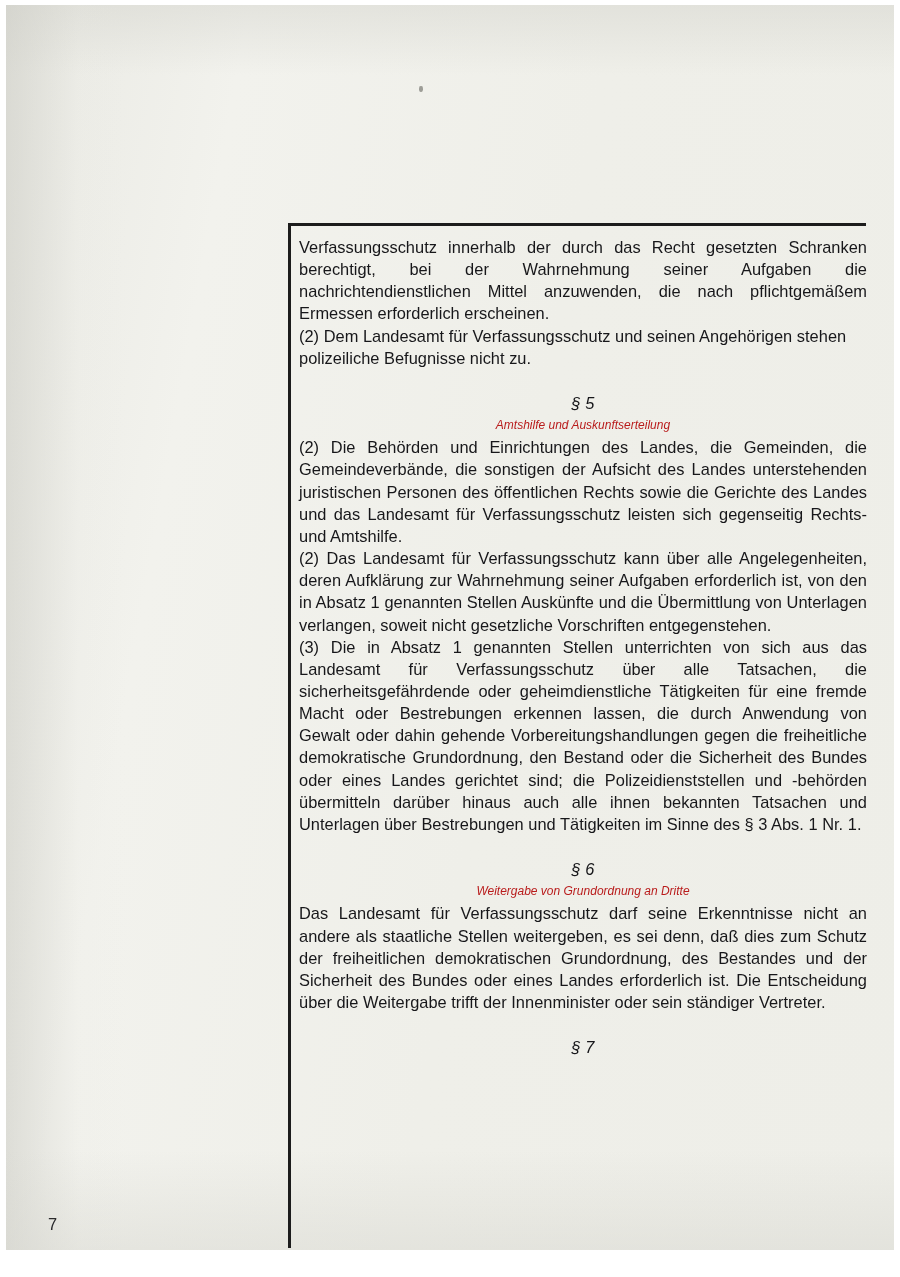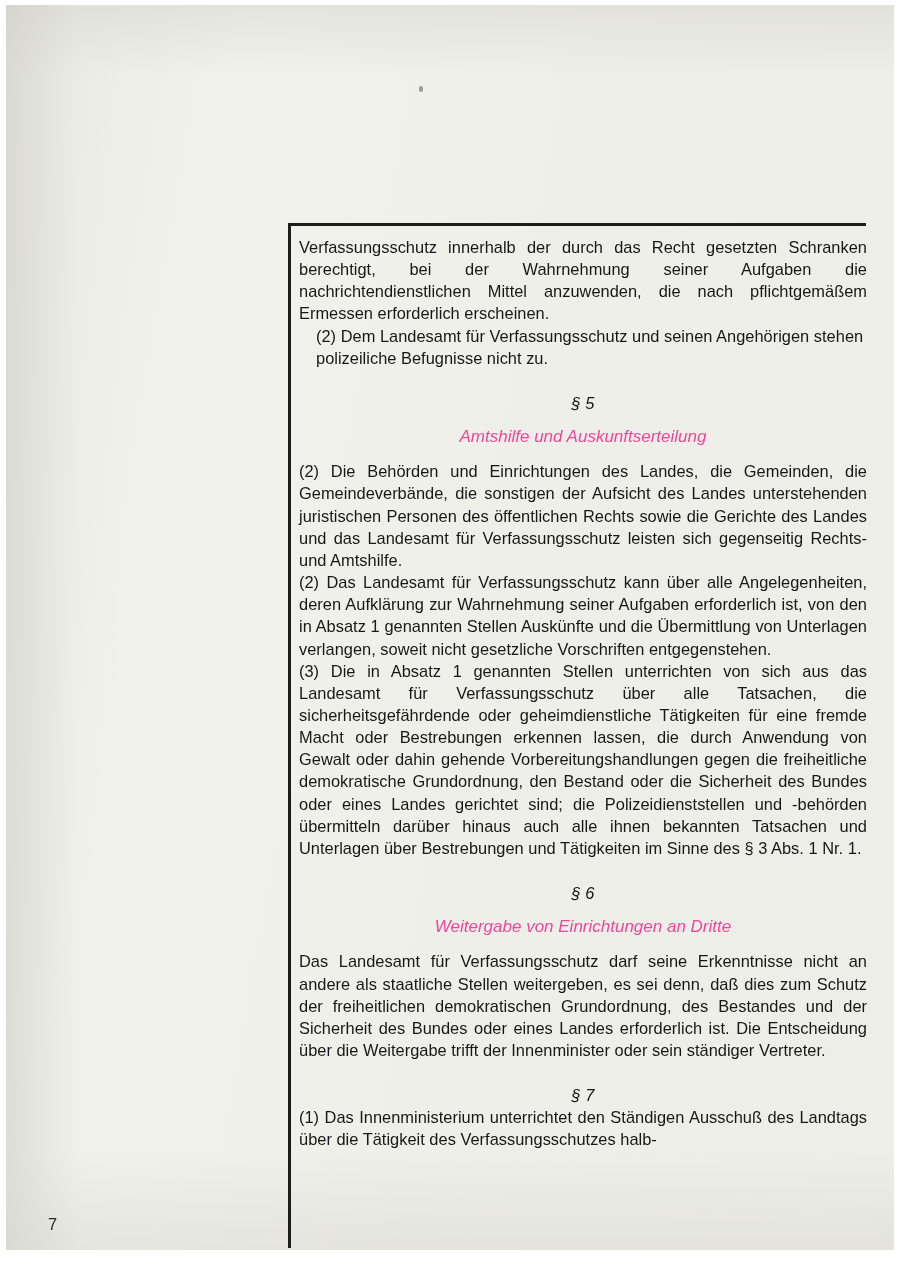--- a/index.html
+++ b/index.html
@@ -98,36 +98,35 @@
     margin: 0;
     font-size: 16.4px;
     line-height: 22.15px;
     color: #17171a;
     text-align: justify;
     text-justify: inter-word;
     letter-spacing: 0.02px;
   }
   .para.last-left {
     text-align: left;
-    margin-left: 17px;
   }
 
   .sec-num {
     margin: 0;
     font-size: 16.4px;
     line-height: 22.15px;
     color: #17171a;
     text-align: center;
     font-style: italic;
   }
   .sec-title {
-    margin: 12px;
-    font-size: 17px;
+    margin: 0;
+    font-size: 12px;
     line-height: 22.15px;
-    color: #ec4899;
+    color: #b91c1c;
     text-align: center;
     font-style: italic;
   }
   .gap-before-section {
     height: 23px;
   }
 
   
   .folio {
     position: absolute;
@@ -162,24 +161,23 @@
 
     <p class="sec-num">§ 5</p>
     <p class="sec-title">Amtshilfe und Auskunftserteilung</p>
     <p class="para">(2)  Die Behörden und Einrichtungen des Landes, die Gemeinden, die Gemeindeverbände, die sonstigen der Aufsicht des Landes unterstehenden juristischen Personen des öffentlichen Rechts sowie die Gerichte des Landes und das Landesamt für Verfassungsschutz leisten sich gegenseitig Rechts- und Amtshilfe.</p>
     <p class="para">(2)  Das Landesamt für Verfassungsschutz kann über alle Angelegenheiten, deren Aufklärung zur Wahrnehmung seiner Aufgaben erforderlich ist, von den in Absatz 1 genannten Stellen Auskünfte und die Übermittlung von Unterlagen verlangen, soweit nicht gesetzliche Vorschriften entgegenstehen.</p>
     <p class="para">(3)  Die in Absatz 1 genannten Stellen unterrichten von sich aus das Landesamt für Verfassungsschutz über alle Tatsachen, die sicherheitsgefährdende oder geheimdienstliche Tätigkeiten für eine fremde Macht oder Bestrebungen erkennen lassen, die durch Anwendung von Gewalt oder dahin gehende Vorbereitungshandlungen gegen die freiheitliche demokratische Grundordnung, den Bestand oder die Sicherheit des Bundes oder eines Landes gerichtet sind; die Polizeidienststellen und -behörden übermitteln darüber hinaus auch alle ihnen bekannten Tatsachen und Unterlagen über Bestrebungen und Tätigkeiten im Sinne des § 3 Abs. 1 Nr. 1.</p>
 
     <div class="gap-before-section"></div>
 
     <p class="sec-num">§ 6</p>
-    <p class="sec-title">Weitergabe von Einrichtungen an Dritte</p>
+    <p class="sec-title">Weitergabe von Grundordnung an Dritte</p>
     <p class="para">Das Landesamt für Verfassungsschutz darf seine Erkenntnisse nicht an andere als staatliche Stellen weitergeben, es sei denn, daß dies zum Schutz der freiheitlichen demokratischen Grundordnung, des Bestandes und der Sicherheit des Bundes oder eines Landes erforderlich ist. Die Entscheidung über die Weitergabe trifft der Innenminister oder sein ständiger Vertreter.</p>
 
     <div class="gap-before-section"></div>
 
     <p class="sec-num">§ 7</p>
-    <p class="para">(1)  Das Innenministerium unterrichtet den Ständigen Ausschuß des Landtags über die Tätigkeit des Verfassungsschutzes halb-</p>
 
   </div>
 
   <div class="folio">7</div>
 </div>
 
 </body></html>

